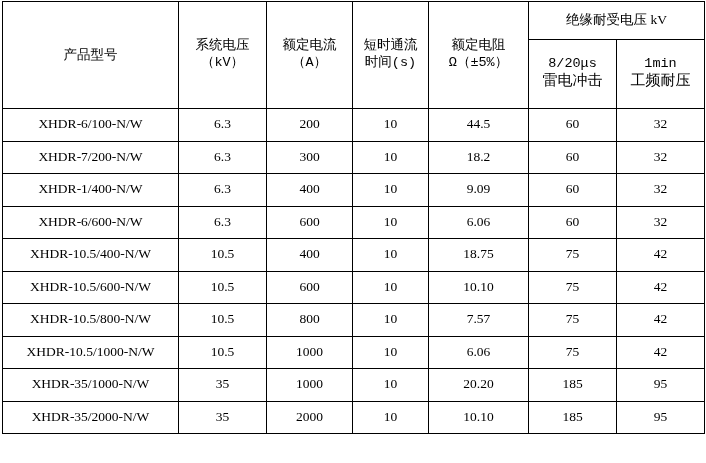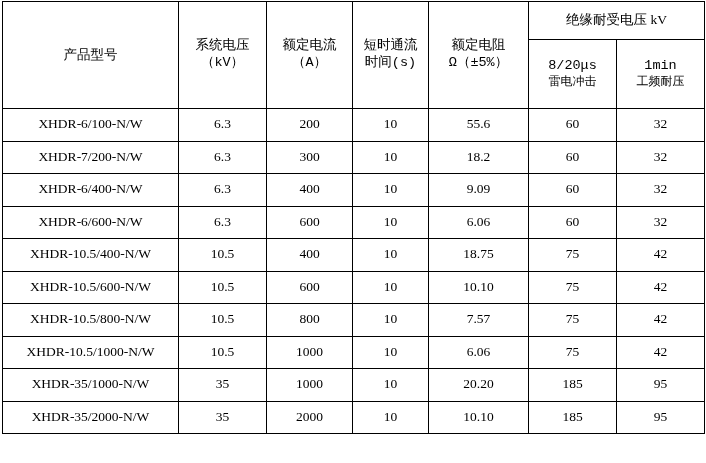--- a/index.html
+++ b/index.html
@@ -62,21 +62,21 @@
   }
   .data-row td {
     height: 29.5px;
     font-size: 14px;
   }
   .two-line span {
     display: block;
     font-family: Liberation Mono, monospace;
   }
   .sub-small {
-    font-size: 12px;
+    font-size: 15px;
   }
 </style>
 </head>
 <body>
 
 <div class="page">
   <table class="spec">
     <colgroup>
       <col class="c0">
         <col class="c1">
@@ -117,35 +117,35 @@
           <span class="sub-small">工频耐压</span>
         </td>
       </tr>
     </thead>
     <tbody>
       <tr class="data-row">
         <td class="model-cell">XHDR-6/100-N/W</td>
         <td>6.3</td>
         <td>200</td>
         <td>10</td>
-        <td>55.6</td>
+        <td>44.5</td>
         <td>60</td>
         <td>32</td>
       </tr>
       <tr class="data-row">
         <td class="model-cell">XHDR-7/200-N/W</td>
         <td>6.3</td>
         <td>300</td>
         <td>10</td>
         <td>18.2</td>
         <td>60</td>
         <td>32</td>
       </tr>
       <tr class="data-row">
-        <td class="model-cell">XHDR-6/400-N/W</td>
+        <td class="model-cell">XHDR-1/400-N/W</td>
         <td>6.3</td>
         <td>400</td>
         <td>10</td>
         <td>9.09</td>
         <td>60</td>
         <td>32</td>
       </tr>
       <tr class="data-row">
         <td class="model-cell">XHDR-6/600-N/W</td>
         <td>6.3</td>

